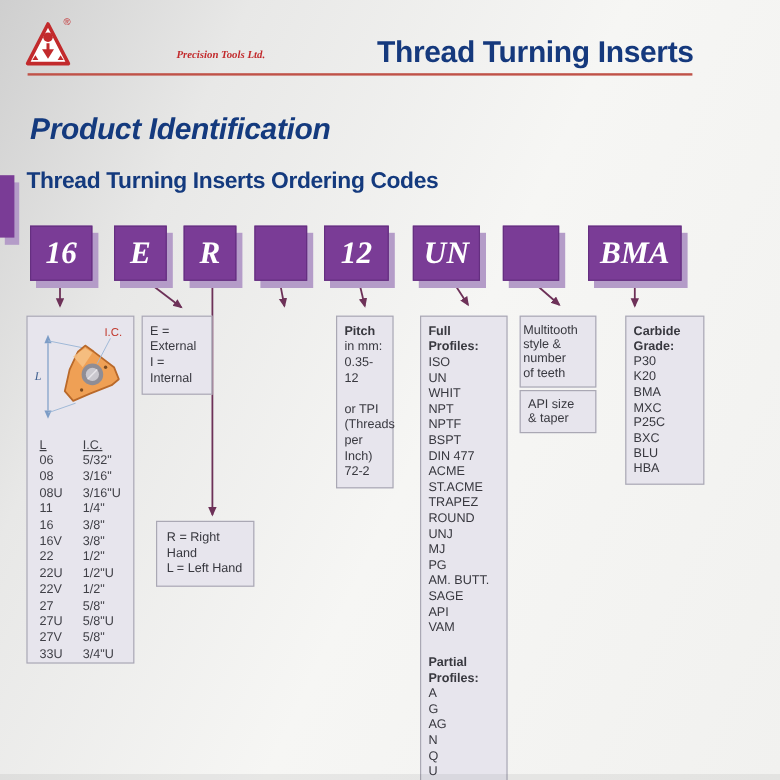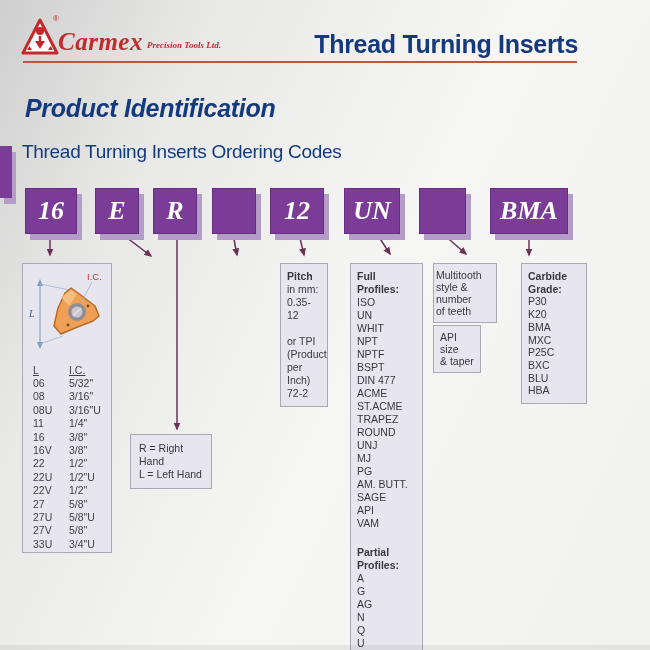--- a/index.html
+++ b/index.html
@@ -18,21 +18,21 @@
     font-family:"Liberation Serif",serif;font-style:italic;font-weight:bold;
     font-size:9px;color:#c22a2c;}
   .header-title{position:absolute;right:72px;top:30px;
     font-size:25px;font-weight:bold;color:#15397d;letter-spacing:-.3px;margin-left:36px;}
   .header-divider{position:absolute;left:23px;top:61px;width:554px;height:2px;
     background:#c05248;}
   
   .page-title{position:absolute;left:25px;top:94px;
     font-size:25px;font-weight:bold;font-style:italic;color:#143a7e;letter-spacing:-.3px;}
   .page-subtitle{position:absolute;left:22px;top:141px;
-    font-size:19px;font-weight:normal;color:#143a7e;letter-spacing:-.3px;}
+    font-size:19px;font-weight:bold;color:#143a7e;letter-spacing:-.3px;}
   .accent-bar{position:absolute;left:0;top:146px;width:12px;height:52px;
     background:#7a3c96;box-shadow:4px 6px 0 #b49cc8;}
   
   .code-box{position:absolute;top:188px;height:44px;background:#7a3c96;
     box-shadow:5px 6px 0 #b49cc8;border:1px solid #652f80;
     display:flex;align-items:center;justify-content:center;}
   .code-box span{font-family:"Liberation Serif",serif;font-style:italic;font-weight:bold;
     font-size:26px;color:#ffffff;}
   
   .xbox{position:absolute;background:#e7e5ed;border:1px solid #aaa8b4;
@@ -75,21 +75,20 @@
 
   <svg width="40" height="40" style="position:absolute;left:20px;top:17px;" viewBox="0 0 40 40">
     <path d="M20,3 L37,36 L3,36 Z" fill="#ffffff" stroke="#c22a2c" stroke-width="3" stroke-linejoin="round"></path>
     <circle cx="20" cy="14" r="4" fill="#c22a2c"></circle>
     <path d="M20,19 L20,27" stroke="#c22a2c" stroke-width="2.5"></path>
     <path d="M15,24 L20,32 L25,24 Z" fill="#c22a2c"></path>
     <path d="M7,33 L12,33 L9.5,29 Z" fill="#c22a2c"></path>
     <path d="M28,33 L33,33 L30.5,29 Z" fill="#c22a2c"></path>
   </svg>
   <span style="position:absolute;left:53px;top:14px;font-size:8px;color:#c22a2c;">®</span>
-  <div class="brand-name">Carmex</div>
   <div class="brand-sub">Precision Tools Ltd.</div>
   <div class="header-title">Thread Turning Inserts</div>
   <div class="header-divider"></div>
 
   <div class="page-title">Product Identification</div>
   <div class="page-subtitle">Thread Turning Inserts Ordering Codes</div>
   <div class="accent-bar"></div>
 
   <div class="code-box" style="left:25px;width:50px;">
       <span>16</span>
@@ -192,30 +191,36 @@
             <span>5/8"</span>
         </div>
           <div class="trow">
           <span>33U</span>
             <span>3/4"U</span>
         </div>
         </div>
     </div>
   </div>
 
+  <div class="xbox" style="left:118px;top:263px;width:59px;">
+    <div>
+        <div class="tline">E = External</div>
+        <div class="tline">I = Internal</div>
+      </div>
+  </div>
 
 
   <div class="xbox" style="left:280px;top:263px;width:48px;line-height:13px;">
     <div class="bold">Pitch</div>
     <div>
         <div class="tline">in mm:</div>
         <div class="tline">0.35-12</div>
         <div class="tline"></div>
         <div class="tline">or TPI</div>
-        <div class="tline">(Product</div>
+        <div class="tline">(Threads</div>
         <div class="tline">per Inch)</div>
         <div class="tline">72-2</div>
       </div>
   </div>
 
   <div class="xbox" style="left:350px;top:263px;width:73px;">
     <div class="bold">Full Profiles:</div>
     <div>
         <div class="tline">ISO</div>
         <div class="tline">UN</div>
@@ -249,21 +254,21 @@
 
   <div class="xbox" style="left:433px;top:263px;width:64px;line-height:12px;padding:5px 2px;">
     <div>
         <div class="tline">Multitooth</div>
         <div class="tline">style &amp;</div>
         <div class="tline">number</div>
         <div class="tline">of teeth</div>
       </div>
   </div>
 
-  <div class="xbox" style="left:433px;top:325px;width:48px;line-height:12px;padding:5px 6px;">
+  <div class="xbox" style="left:433px;top:325px;width:64px;line-height:12px;padding:5px 6px;">
     <div>
         <div class="tline">API size</div>
         <div class="tline">&amp; taper</div>
       </div>
   </div>
 
   <div class="xbox" style="left:505px;top:263px;width:66px;line-height:12.7px;margin-left:16px;">
     <div class="bold">Carbide Grade:</div>
     <div>
         <div class="tline">P30</div>

